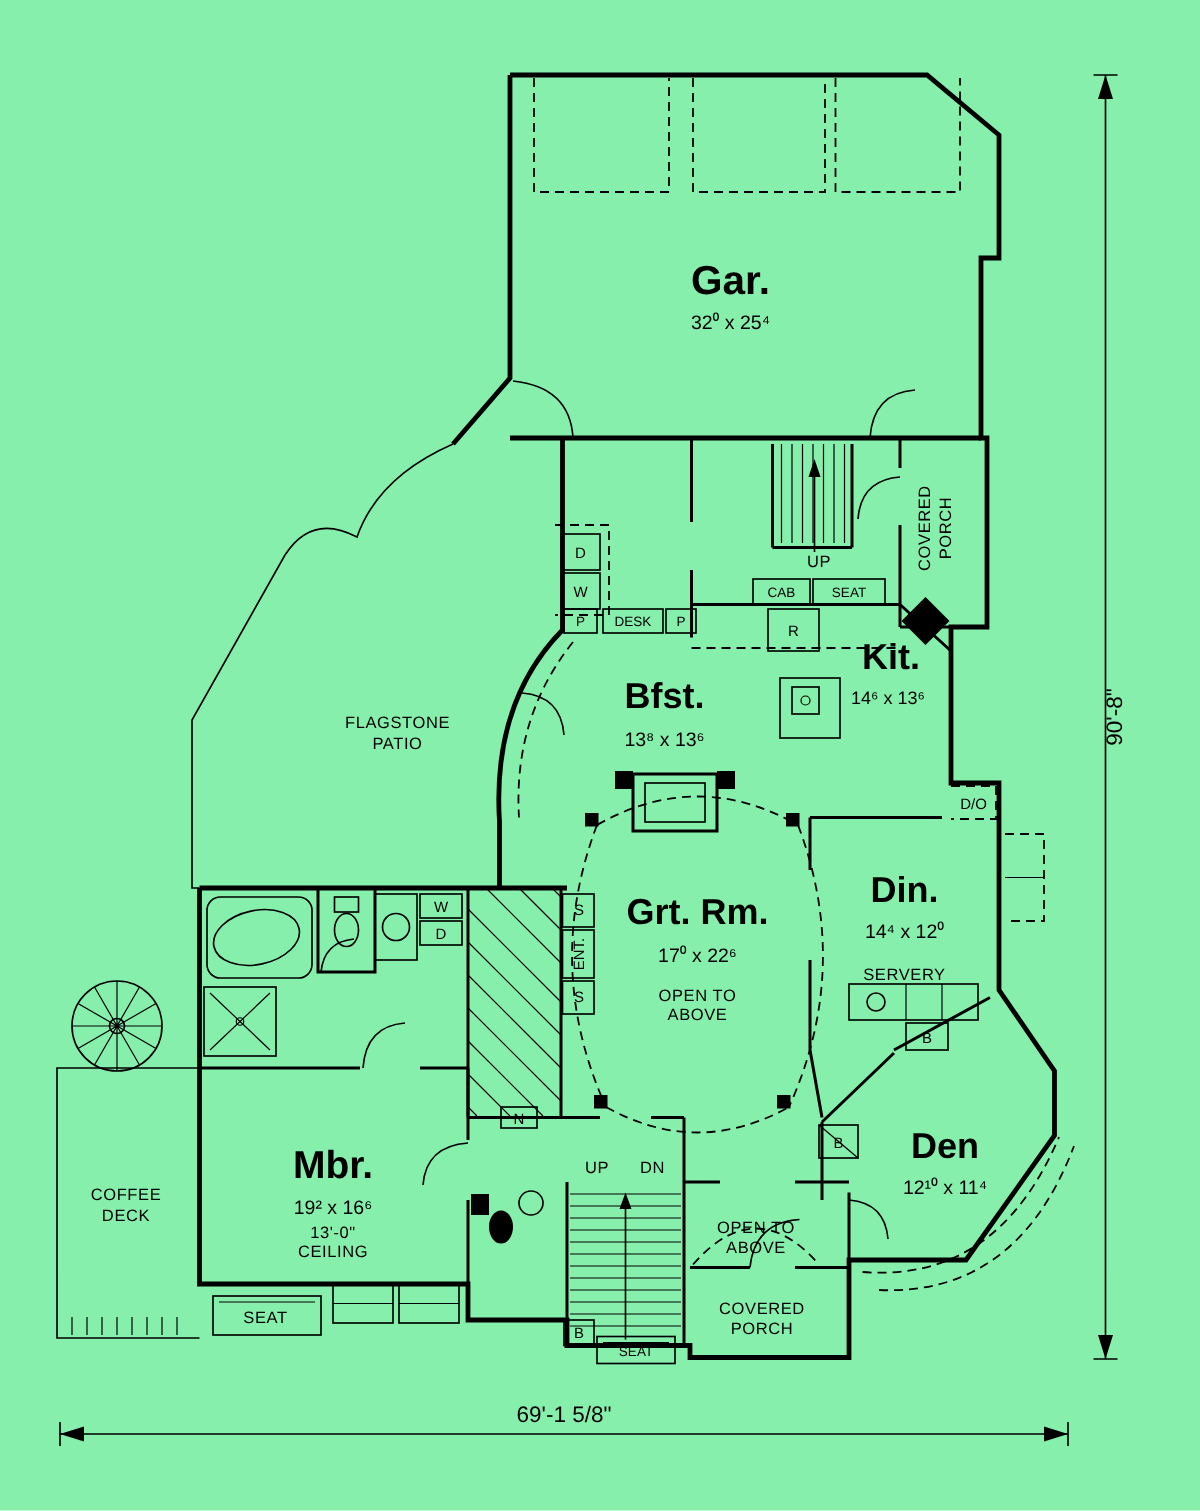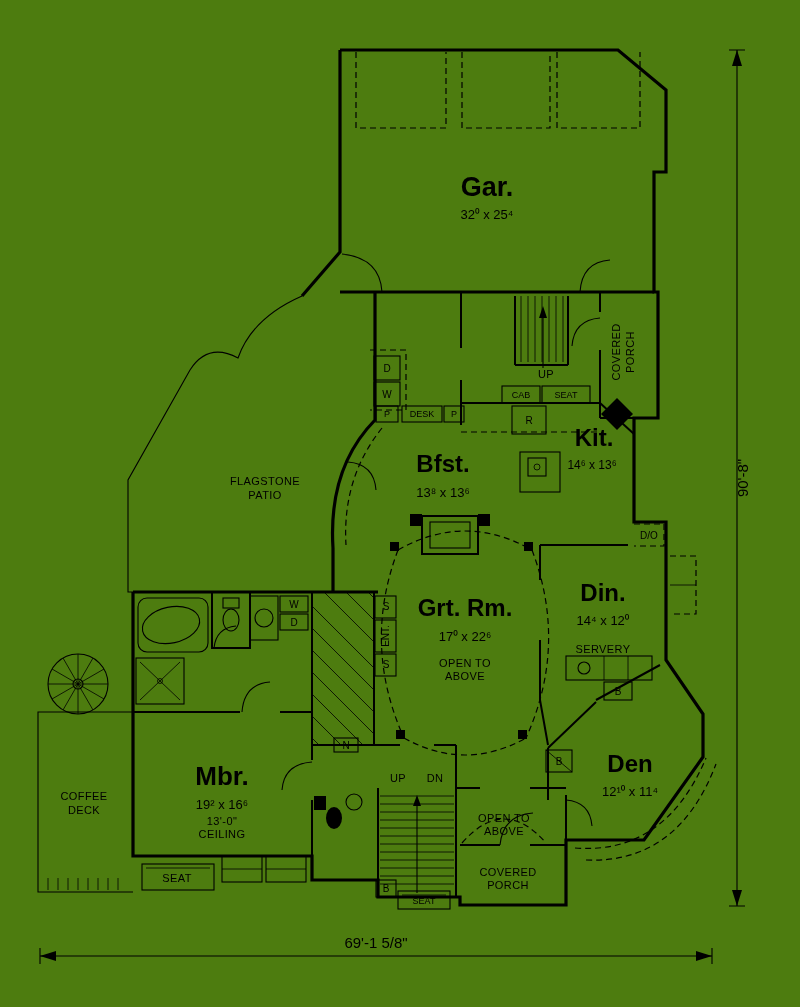--- a/index.html
+++ b/index.html
@@ -1,17 +1,17 @@
 <!DOCTYPE html>
 <html><head>
 <meta charset="utf-8">
 <title>Floor Plan</title>
 <style>
   html,body{margin:0;padding:0;background:#ffffff;}
-  .plan-wrap{position:relative;width:800px;height:1007px;background:#4d7c0f;overflow:hidden;}
+  .plan-wrap{position:relative;width:800px;height:1007px;background:#86efac;overflow:hidden;}
   svg{display:block;}
   text{fill:#000;font-family:"Liberation Sans",sans-serif;}
   .t-room{font-weight:700;}
   .t-caps{font-size:11px;letter-spacing:.4px;}
   .t-sm{font-size:10px;}
   .t-dim{font-size:15px;}
   .wall-x{fill:none;stroke:#000;stroke-width:3.2;stroke-linejoin:miter;}
   .wall-i{fill:none;stroke:#000;stroke-width:2;}
   .thin{fill:none;stroke:#000;stroke-width:1.1;}
   .hair{fill:none;stroke:#000;stroke-width:.8;}

